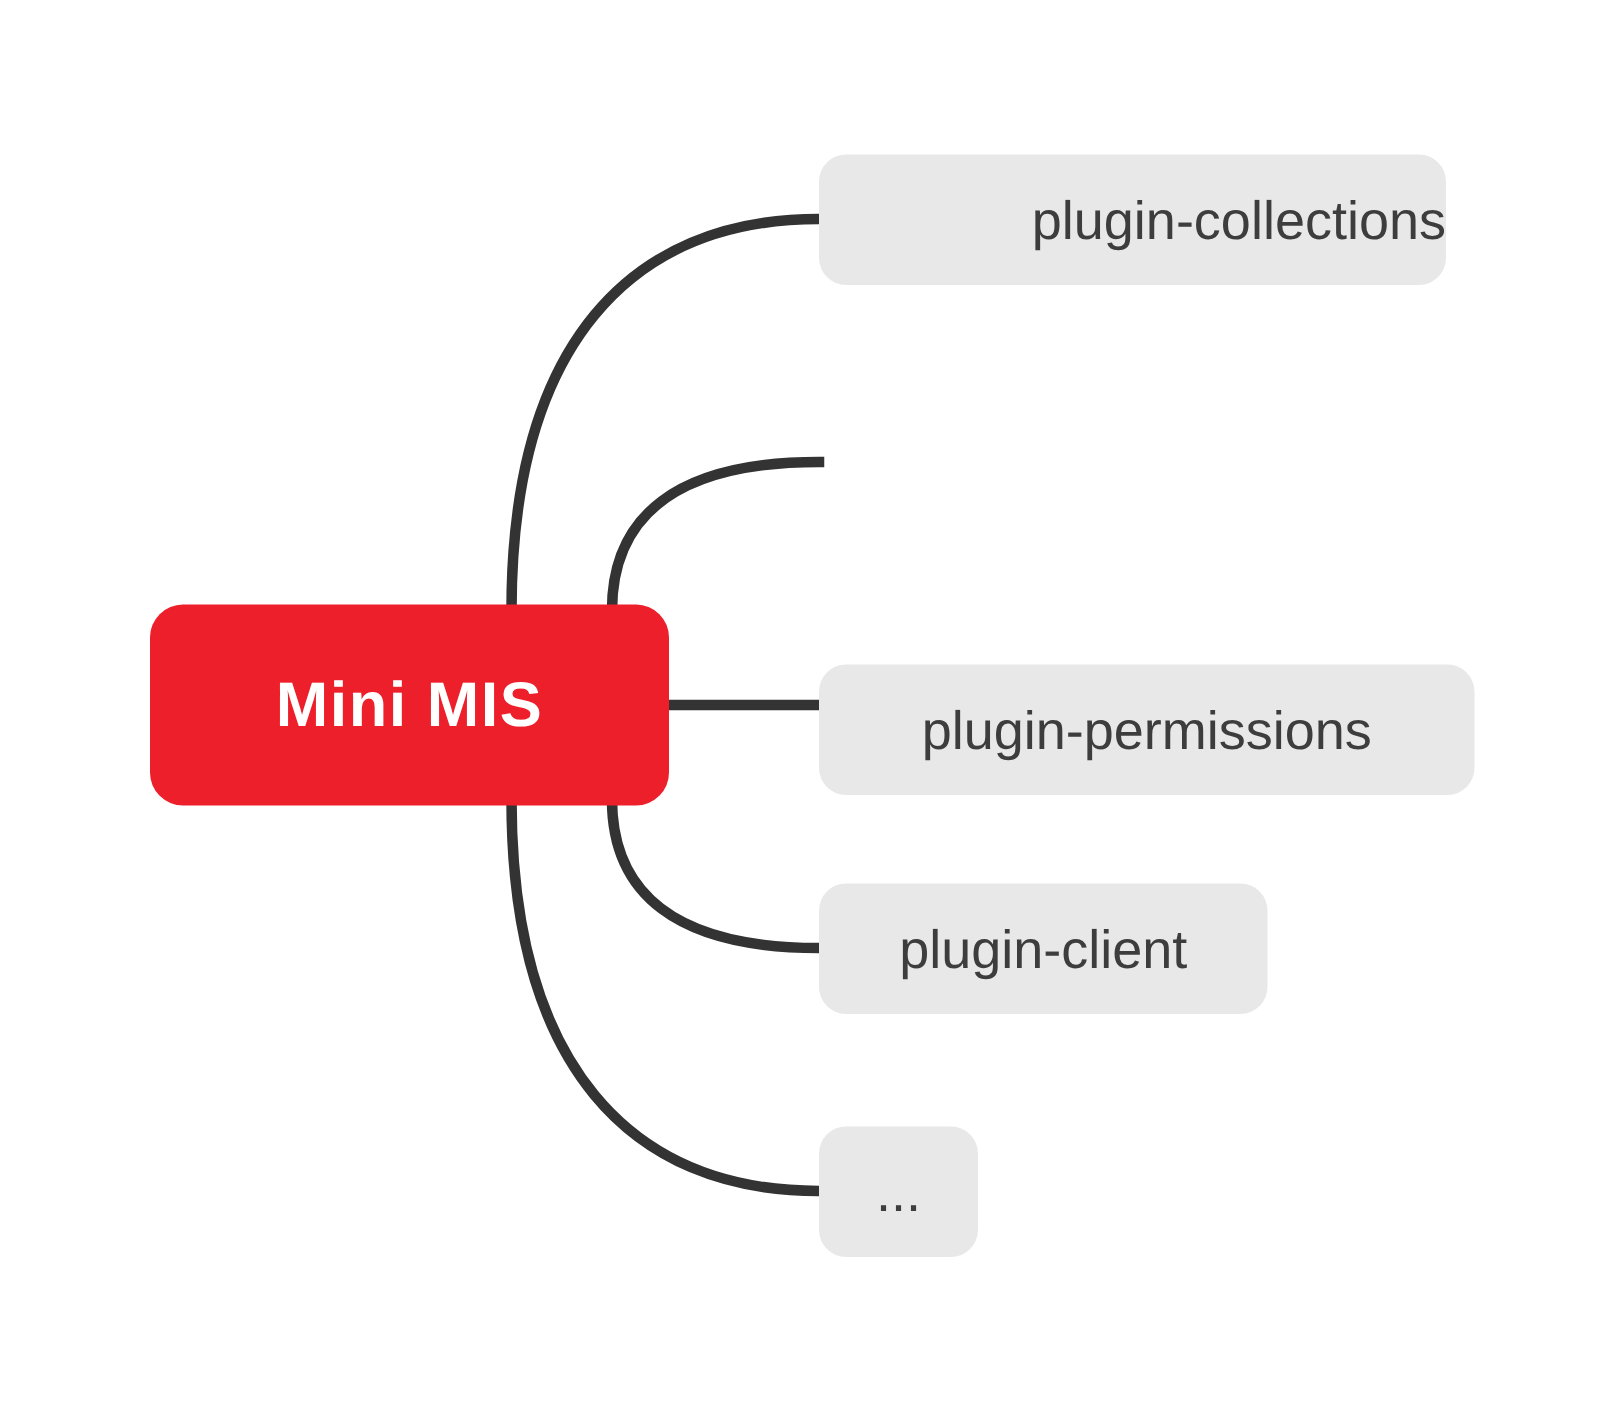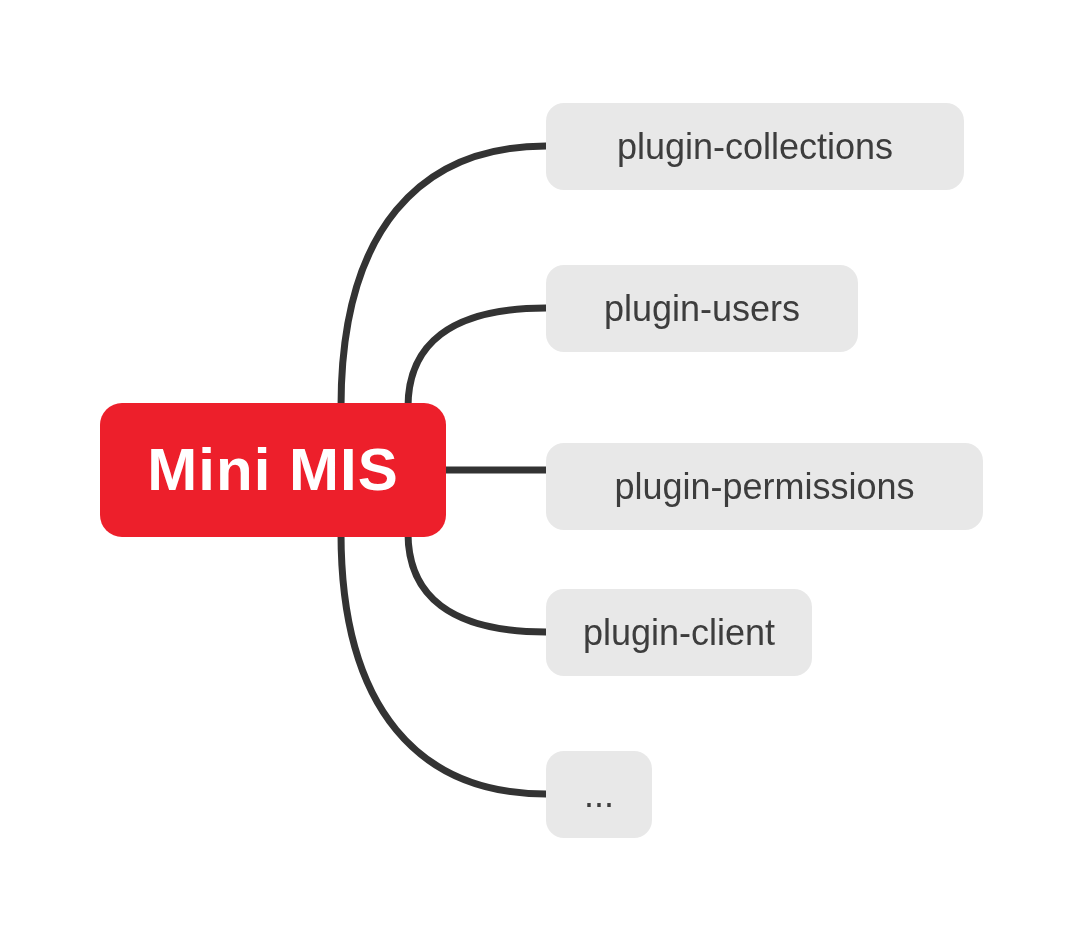--- a/index.html
+++ b/index.html
@@ -37,37 +37,37 @@
   }
   .node-root {
     left: 100px;
     top: 403px;
     width: 346px;
     height: 134px;
     line-height: 134px;
     background: var(--root-bg, #ed1f2b);
     color: var(--root-text, #ffffff);
     border-radius: 22px;
-    font-size: 60px;
+    font-size: 42px;
     font-weight: bold;
     letter-spacing: 1px;
   }
   .node-child {
     height: 87px;
     line-height: 87px;
     background: var(--child-bg, #e8e8e8);
     color: var(--child-text, #3d3d3d);
     border-radius: 18px;
     font-size: 36px;
     font-weight: 500;
   }
-  .node-child.c1 { left: 546px; top: 103px; width: 418px; }
+  .node-child.c1 { left: 546px; top: 103px; width: 418px; text-align: right; }
   .node-child.c2 { left: 546px; top: 265px; width: 312px; }
   .node-child.c3 { left: 546px; top: 427px; width: 437px; margin-top: 16px; }
-  .node-child.c4 { left: 546px; top: 589px; width: 266px; }
+  .node-child.c4 { left: 546px; top: 589px; width: 299px; }
   .node-child.c5 { left: 546px; top: 751px; width: 106px; }
 </style>
 </head>
 <body style="background: rgb(255, 255, 255);">
 
 <div class="canvas">
 
   <svg class="connectors" viewBox="0 0 1082 940" xmlns="http://www.w3.org/2000/svg">
     <path d="M 341 407 C 341 230, 420 146, 546 146"></path>
     <path d="M 408 407 C 408 345, 450 308, 546 308"></path>
@@ -77,23 +77,20 @@
   </svg>
 
   <div class="node node-root">
     <span>Mini MIS</span>
   </div>
 
   <div class="node node-child c1">
     <span>plugin-collections</span>
   </div>
 
-  <div class="node node-child c2">
-    <span>plugin-users</span>
-  </div>
 
   <div class="node node-child c3">
     <span>plugin-permissions</span>
   </div>
 
   <div class="node node-child c4">
     <span>plugin-client</span>
   </div>
 
   <div class="node node-child c5">

